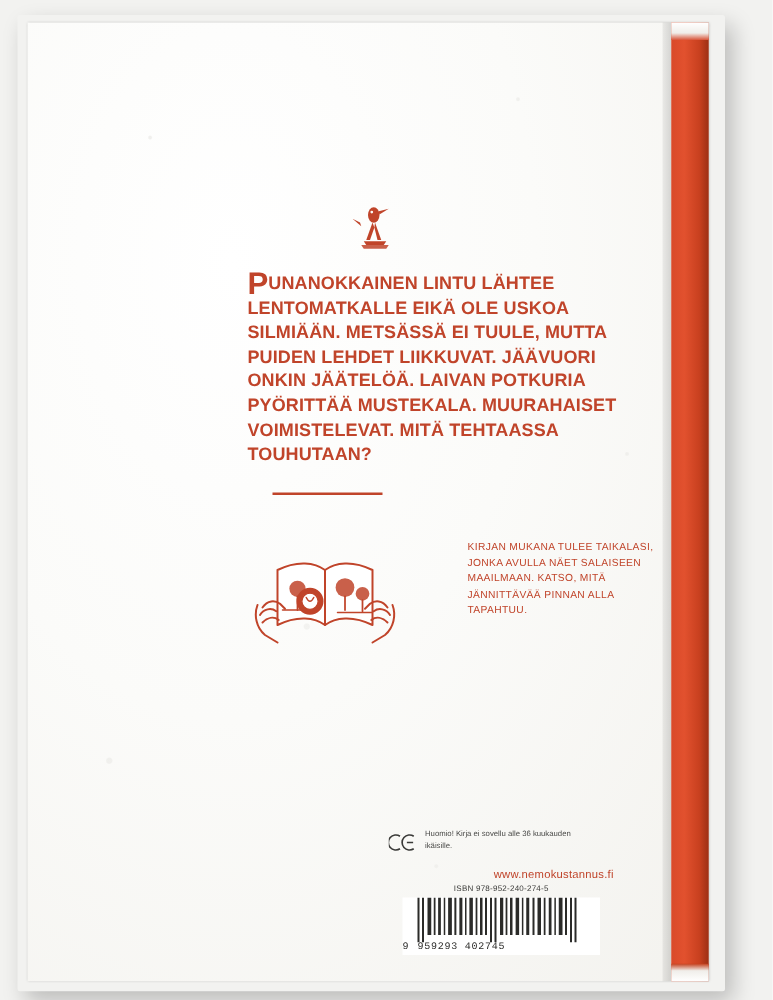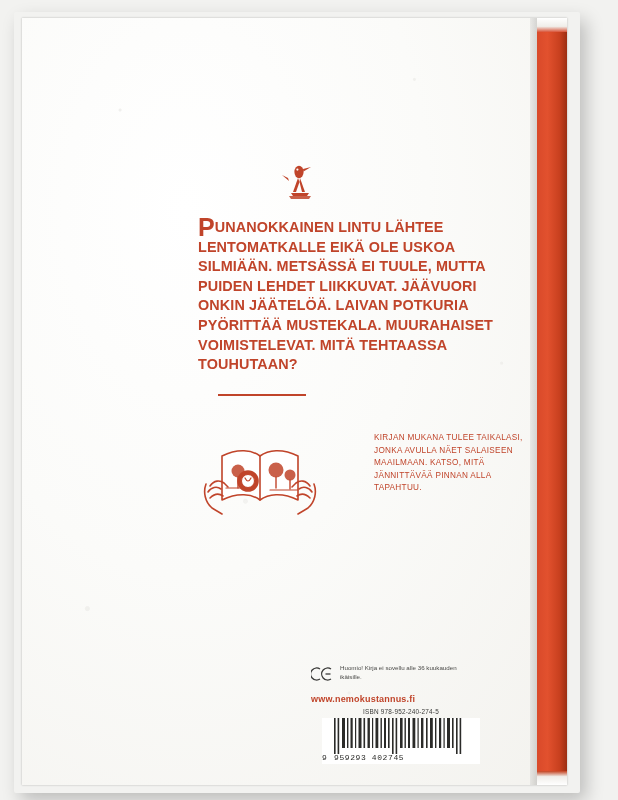--- a/index.html
+++ b/index.html
@@ -176,24 +176,24 @@
     width: 120px;
     color: #4a4a48;
     font-size: 6.2px;
     line-height: 8.6px;
   }
   .publisher-url {
     position: absolute;
     left: 289px;
     top: 676px;
     width: 180px;
-    text-align: left;
+    text-align: right;
     color: #c0442a;
     font-size: 9px;
-    font-weight: bold;
+    font-weight: normal;
     letter-spacing: 0.2px;
   }
   .isbn-text {
     position: absolute;
     left: 289px;
     top: 690px;
     width: 180px;
     text-align: center;
     color: #3a3a38;
     font-size: 6.4px;

